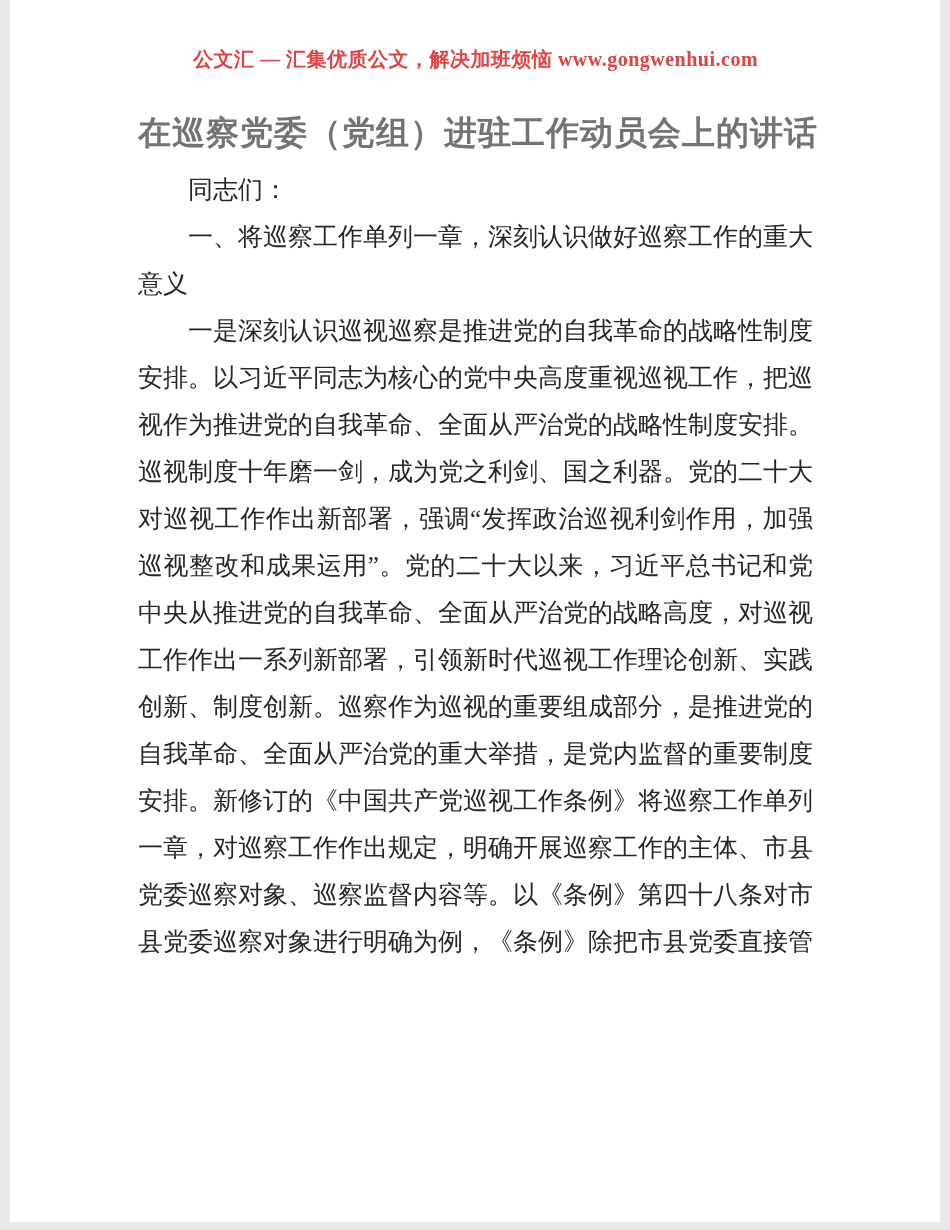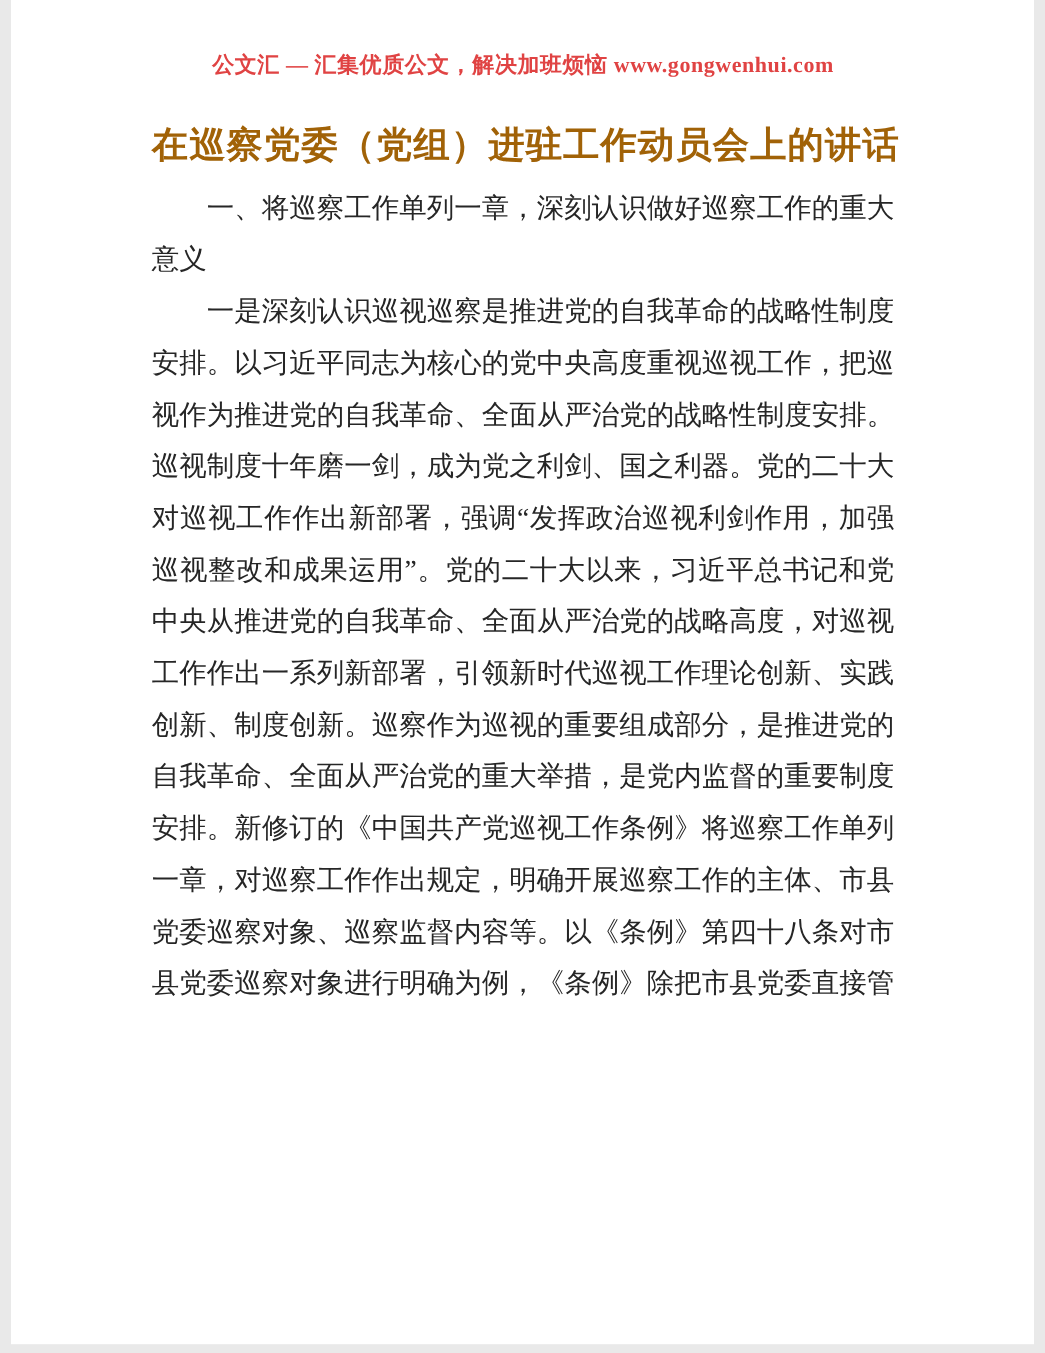--- a/index.html
+++ b/index.html
@@ -33,21 +33,21 @@
     color: #e04343;
     white-space: nowrap;
     letter-spacing: 0.5px;
   }
   .doc-title {
     margin-top: 38px;
     text-align: center;
     font-size: 33px;
     line-height: 46px;
     font-weight: bold;
-    color: #a16207;
+    color: #737373;
     letter-spacing: 1px;
     white-space: nowrap;
   }
   .doc-body {
     margin-top: 10px;
     font-size: 25px;
     line-height: 47px;
     color: #262626;
   }
   .doc-body p {
@@ -63,18 +63,19 @@
 <div class="viewer">
   <div class="page">
 
     <div class="site-header">
       <span>公文汇 — 汇集优质公文，解决加班烦恼 www.gongwenhui.com</span>
     </div>
 
     <h1 class="doc-title">在巡察党委（党组）进驻工作动员会上的讲话</h1>
 
     <div class="doc-body">
+      <p>同志们：</p>
       <p>一、将巡察工作单列一章，深刻认识做好巡察工作的重大意义</p>
       <p>一是深刻认识巡视巡察是推进党的自我革命的战略性制度安排。以习近平同志为核心的党中央高度重视巡视工作，把巡视作为推进党的自我革命、全面从严治党的战略性制度安排。巡视制度十年磨一剑，成为党之利剑、国之利器。党的二十大对巡视工作作出新部署，强调“发挥政治巡视利剑作用，加强巡视整改和成果运用”。党的二十大以来，习近平总书记和党中央从推进党的自我革命、全面从严治党的战略高度，对巡视工作作出一系列新部署，引领新时代巡视工作理论创新、实践创新、制度创新。巡察作为巡视的重要组成部分，是推进党的自我革命、全面从严治党的重大举措，是党内监督的重要制度安排。新修订的《中国共产党巡视工作条例》将巡察工作单列一章，对巡察工作作出规定，明确开展巡察工作的主体、市县党委巡察对象、巡察监督内容等。以《条例》第四十八条对市县党委巡察对象进行明确为例，《条例》除把市县党委直接管</p>
     </div>
 
   </div>
 </div>
 
 </body></html>

